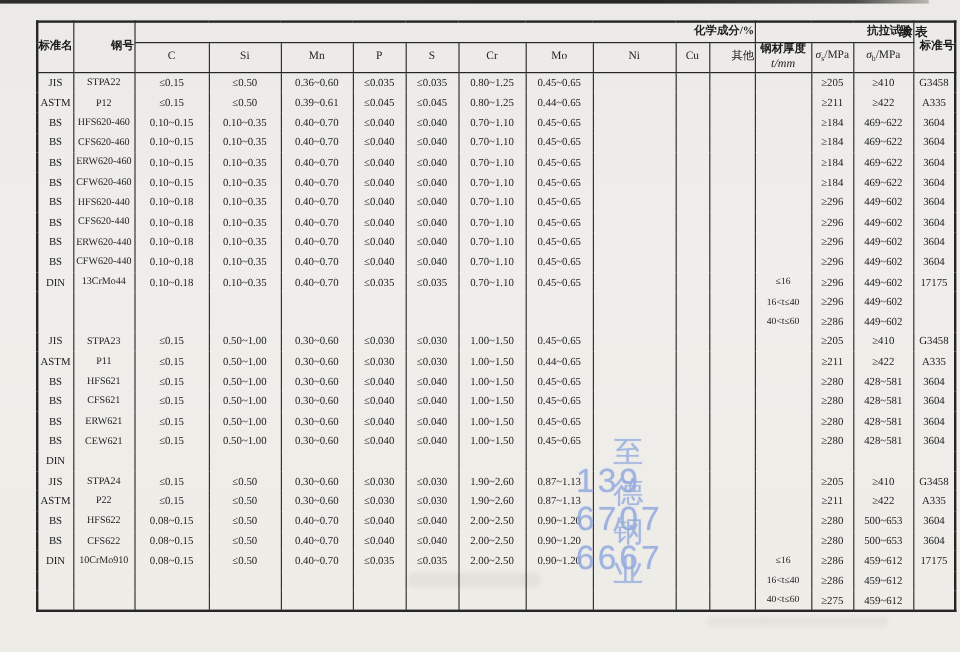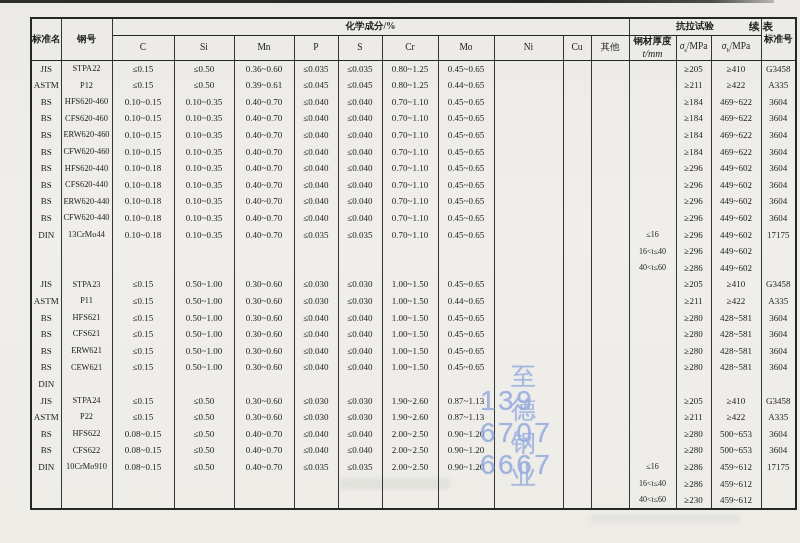--- a/index.html
+++ b/index.html
@@ -29,21 +29,21 @@
     border:2px solid #262626;
   }
   table.main th,table.main td{
     border-left:1px solid #343434;border-right:1px solid #343434;
     padding:0;margin:0;text-align:center;vertical-align:middle;
     font-weight:400;white-space:nowrap;overflow:visible;
     font-size:9px;line-height:1;
   }
   thead tr.h1 th{height:16px;font-size:9.5px;font-weight:700;border-bottom:1.5px solid #262626;}
   thead tr.h2 th{height:24px;font-size:9.5px;border-bottom:1.5px solid #262626;}
-  thead th.cn{font-weight:700;}
+  thead th.cn{font-weight:700;text-align:right;}
   thead th.el{font-weight:400;font-size:9.5px;}
   thead th.thick{font-size:8px;font-weight:700;line-height:1.25;}
   thead th.thick .unit{font-weight:400;font-style:italic;font-size:10px;}
   thead th.sig{font-size:8.5px;}
   thead th.sig .sym{font-style:italic;}
   thead th.sig sub{font-size:6.5px;}
   tbody tr{height:16.6px;}
   tbody td{font-size:9px;}
   tbody td.gradecol{font-size:8.4px;letter-spacing:0;}
   tbody td.tcol{font-size:8px;font-style:normal;margin-top:12px;}
@@ -591,21 +591,21 @@
           <td></td>
           <td></td>
           <td></td>
           <td></td>
           <td></td>
           <td></td>
           <td></td>
           <td></td>
           <td></td>
           <td class="tcol">40&lt;t≤60</td>
-          <td>≥230</td>
+          <td>≥275</td>
           <td>459~612</td>
           <td></td>
         </tr>
       </tbody>
   </table>
 
   <div class="watermark">
     <div class="wm1" style="color: rgb(147, 170, 222); text-align: center;">至 德 钢 业</div>
     <div class="wm2" style="color: rgb(147, 170, 222);">139 6707 6667</div>
   </div>

